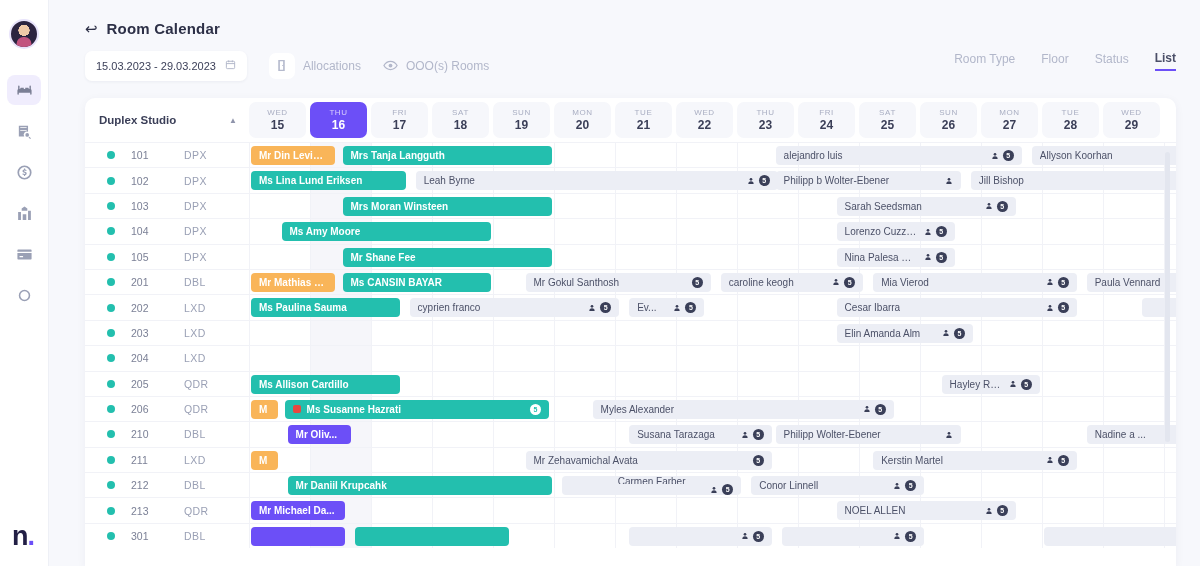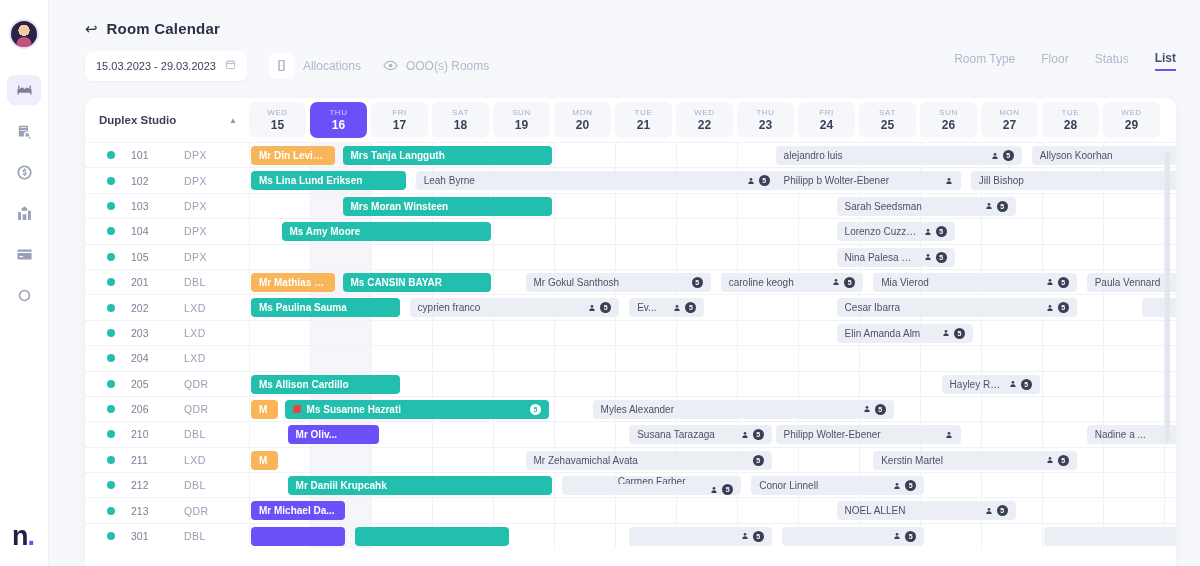--- a/index.html
+++ b/index.html
@@ -508,20 +508,23 @@
               <div class="vline" style="left: 366px;"></div>
               <div class="vline" style="left: 427px;"></div>
               <div class="vline" style="left: 488px;"></div>
               <div class="vline" style="left: 549px;"></div>
               <div class="vline" style="left: 610px;"></div>
               <div class="vline" style="left: 671px;"></div>
               <div class="vline" style="left: 732px;"></div>
               <div class="vline" style="left: 793px;"></div>
               <div class="vline" style="left: 854px;"></div>
               <div class="vline" style="left: 915px;"></div>
+              <div class="bar teal" style="left: 93.5px; width: 209.5px;">
+                <span class="lbl">Mr Shane Fee</span>
+              </div>
               <div class="bar grey" style="left: 587.6px; width: 118px;">
                 <span class="lbl">Nina Palesa Bonde</span>
                 <span class="meta">
                   <span class="pico">
                     <svg viewBox="0 0 24 24" fill="#3a3f58">
                       <circle cx="12" cy="7" r="4"></circle>
                       <path d="M4 21a8 8 0 0 1 16 0z"></path>
                     </svg>
                   </span>
                   <span class="badge">5</span>
@@ -832,21 +835,21 @@
               <div class="vline" style="left: 366px;"></div>
               <div class="vline" style="left: 427px;"></div>
               <div class="vline" style="left: 488px;"></div>
               <div class="vline" style="left: 549px;"></div>
               <div class="vline" style="left: 610px;"></div>
               <div class="vline" style="left: 671px;"></div>
               <div class="vline" style="left: 732px;"></div>
               <div class="vline" style="left: 793px;"></div>
               <div class="vline" style="left: 854px;"></div>
               <div class="vline" style="left: 915px;"></div>
-              <div class="bar purple" style="left: 38.6px; width: 91px;">
+              <div class="bar purple" style="left: 38.6px; width: 63px;">
                 <span class="lbl">Mr Oliv...</span>
               </div>
               <div class="bar grey" style="left: 380.2px; width: 142.4px;">
                 <span class="lbl">Susana Tarazaga</span>
                 <span class="meta">
                   <span class="pico">
                     <svg viewBox="0 0 24 24" fill="#3a3f58">
                       <circle cx="12" cy="7" r="4"></circle>
                       <path d="M4 21a8 8 0 0 1 16 0z"></path>
                     </svg>

